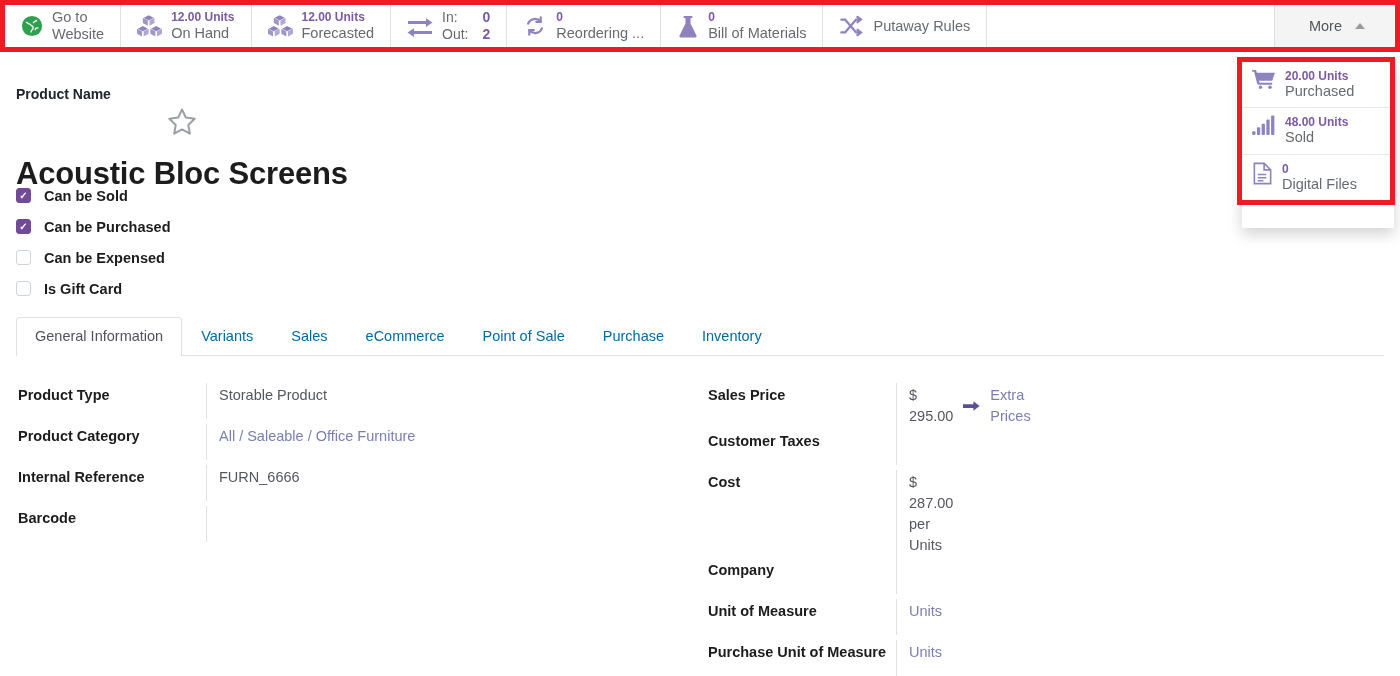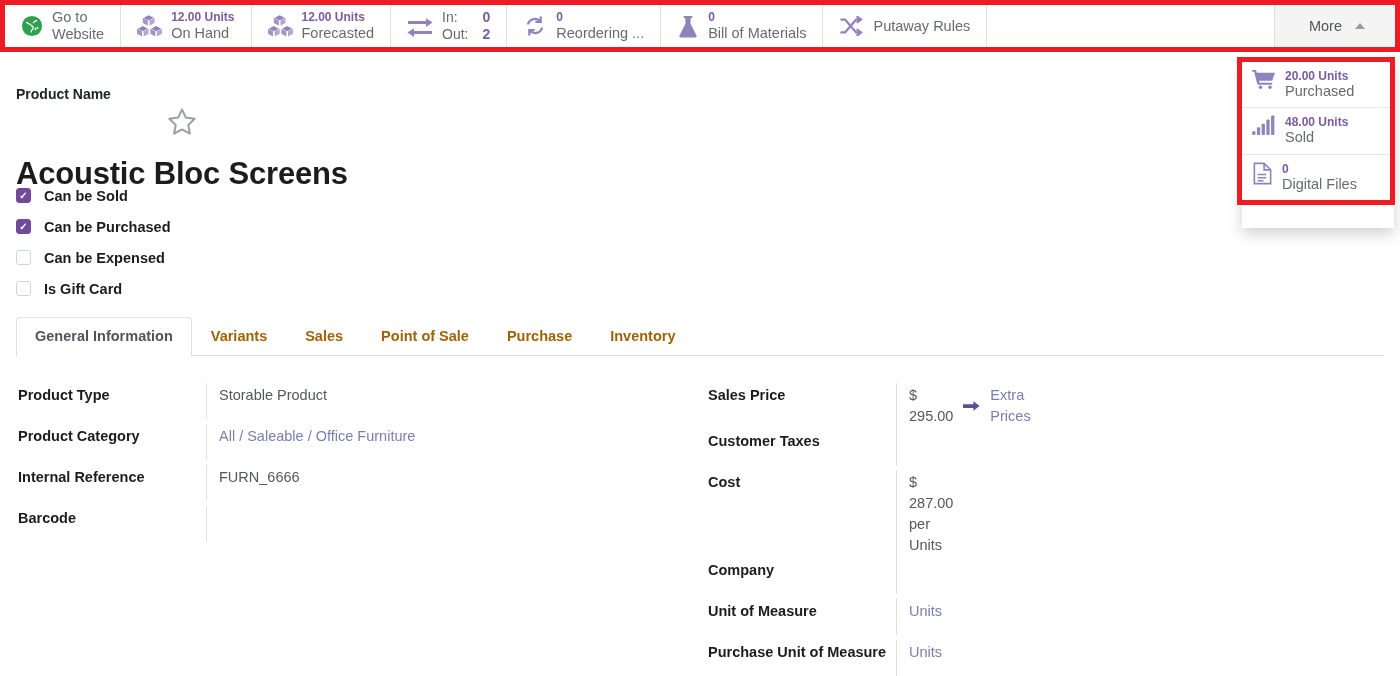--- a/index.html
+++ b/index.html
@@ -177,26 +177,25 @@
   
   .tabs {
     position: absolute;
     top: 317px; left: 16px;
     width: 1368px;
     display: flex;
     align-items: flex-end;
     border-bottom: 1px solid #dee2e6;
     height: 39px;
     box-sizing: border-box;
-    font-weight: bold;
   }
   .tab {
     padding: 9px 18px;
     font-size: 14.5px;
-    color: #a16207;
+    color: #0369a1;
     cursor: pointer;
     box-sizing: border-box;
     border: 1px solid transparent;
     border-bottom: none;
     background: transparent;
     white-space: nowrap;
     line-height: 1.3;
   }
   .tab.active {
     background: #fff;
@@ -451,20 +450,21 @@
     <label class="check-row">
       <span class="cbox off"></span>
       <span class="check-label">Is Gift Card</span>
     </label>
   </div>
 
   <div class="tabs">
     <div class="tab active">General Information</div>
     <div class="tab">Variants</div>
     <div class="tab">Sales</div>
+    <div class="tab">eCommerce</div>
     <div class="tab">Point of Sale</div>
     <div class="tab">Purchase</div>
     <div class="tab">Inventory</div>
   </div>
 
   <div class="form-body">
 
     <div class="form-col">
       <div class="frow">
         <div class="flabel">Product Type</div>

